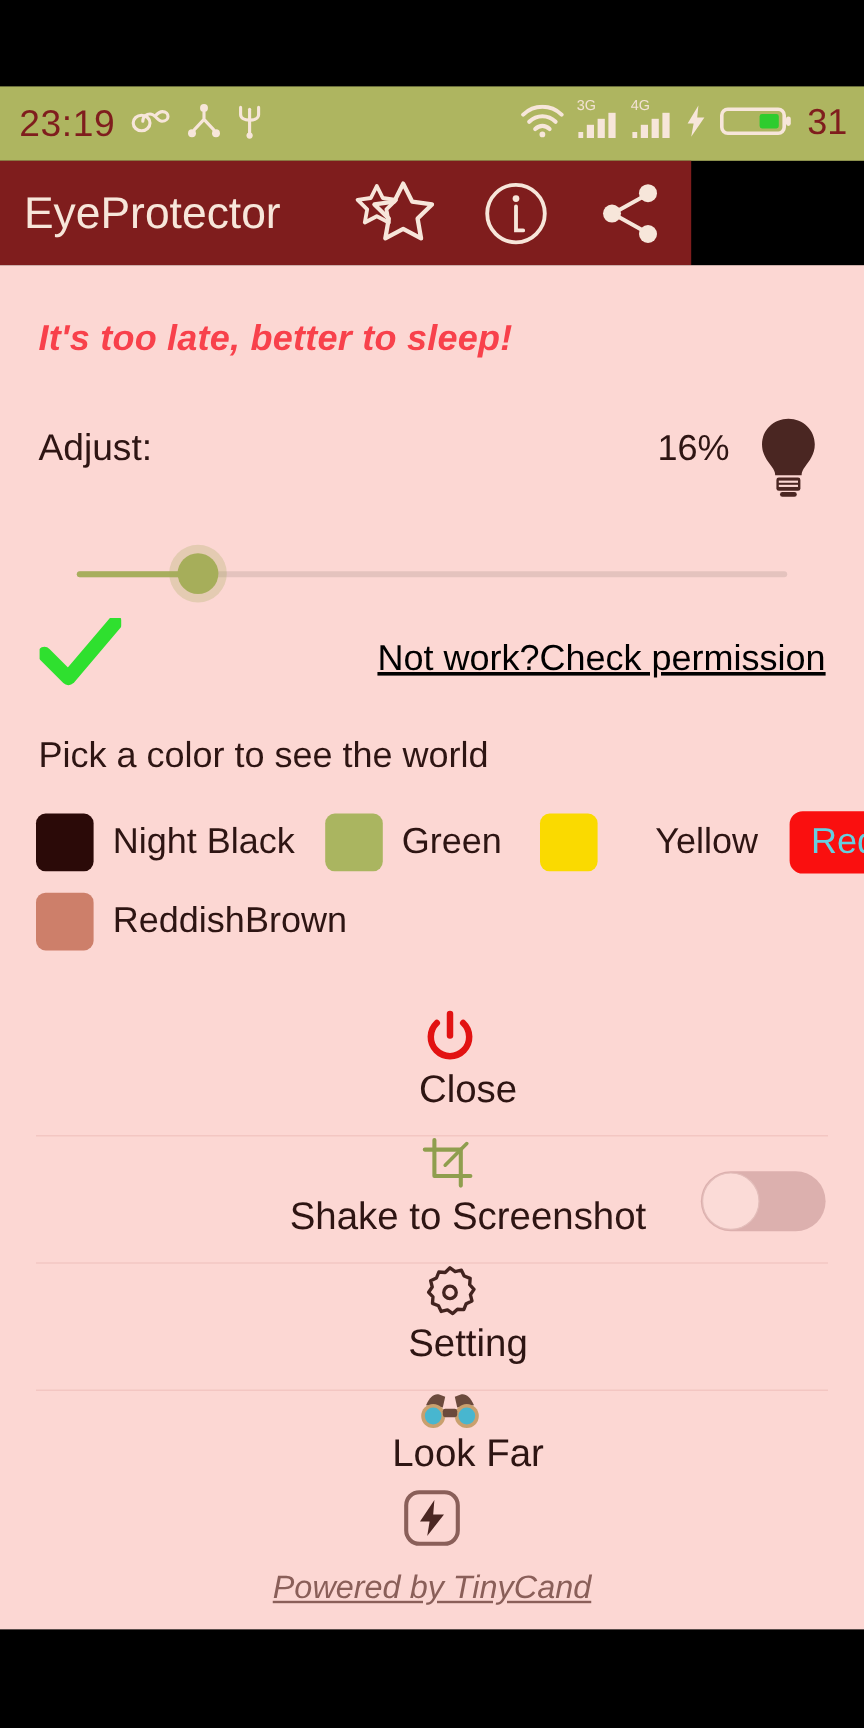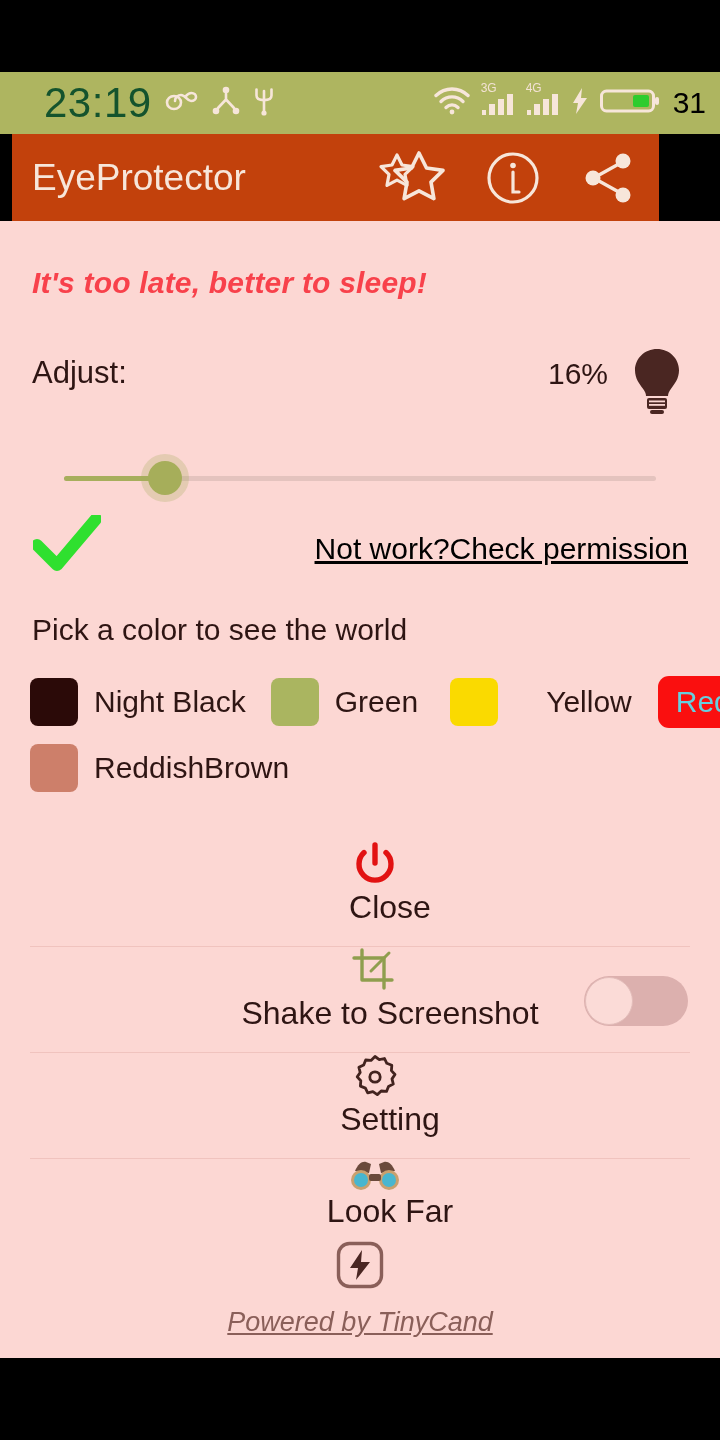--- a/index.html
+++ b/index.html
@@ -37,38 +37,38 @@
     position: absolute; left: 0; top: 72px;
     width: 720px; height: 62px;
     background: #aeb560;
     color: #f6e4d8;
   }
   .sb-left {
     position: absolute; left: 16px; top: 0;
     height: 62px; display: flex; align-items: center; gap: 13px;
   }
   .sb-clock {
-    font-size: 42px; letter-spacing: 0.5px; color: #14532d; margin-left: 28px;
+    font-size: 31px; letter-spacing: 0.5px; color: #7f1d1d;
   }
   .sb-right {
     position: absolute; right: 14px; top: 0;
     height: 62px; display: flex; align-items: center; gap: 11px;
   }
-  .sb-batt-text { font-size: 30px; color: #000000; margin-left: 2px; }
+  .sb-batt-text { font-size: 30px; color: #7f1d1d; margin-left: 2px; }
   .sig-wrap { position: relative; display: inline-block; }
   .sig-label {
     position: absolute; top: -4px; left: 0;
     font-size: 12px; line-height: 12px; color: #f3e2d4;
   }
 
   
   #toolbar {
-    position: absolute; left: 12px; top: 134px;
-    width: 647px; height: 87px;
-    background: #c2410c;
+    position: absolute; left: 0; top: 134px;
+    width: 576px; height: 87px;
+    background: #7f1d1d;
   }
   #app-title {
     position: absolute; left: 20px; top: 0;
     height: 87px; line-height: 87px;
     font-size: 37px; color: #f7e6da; font-weight: 400;
   }
   .tb-actions {
     position: absolute; right: 22px; top: 0;
     height: 87px; display: flex; align-items: center; gap: 40px;
   }

